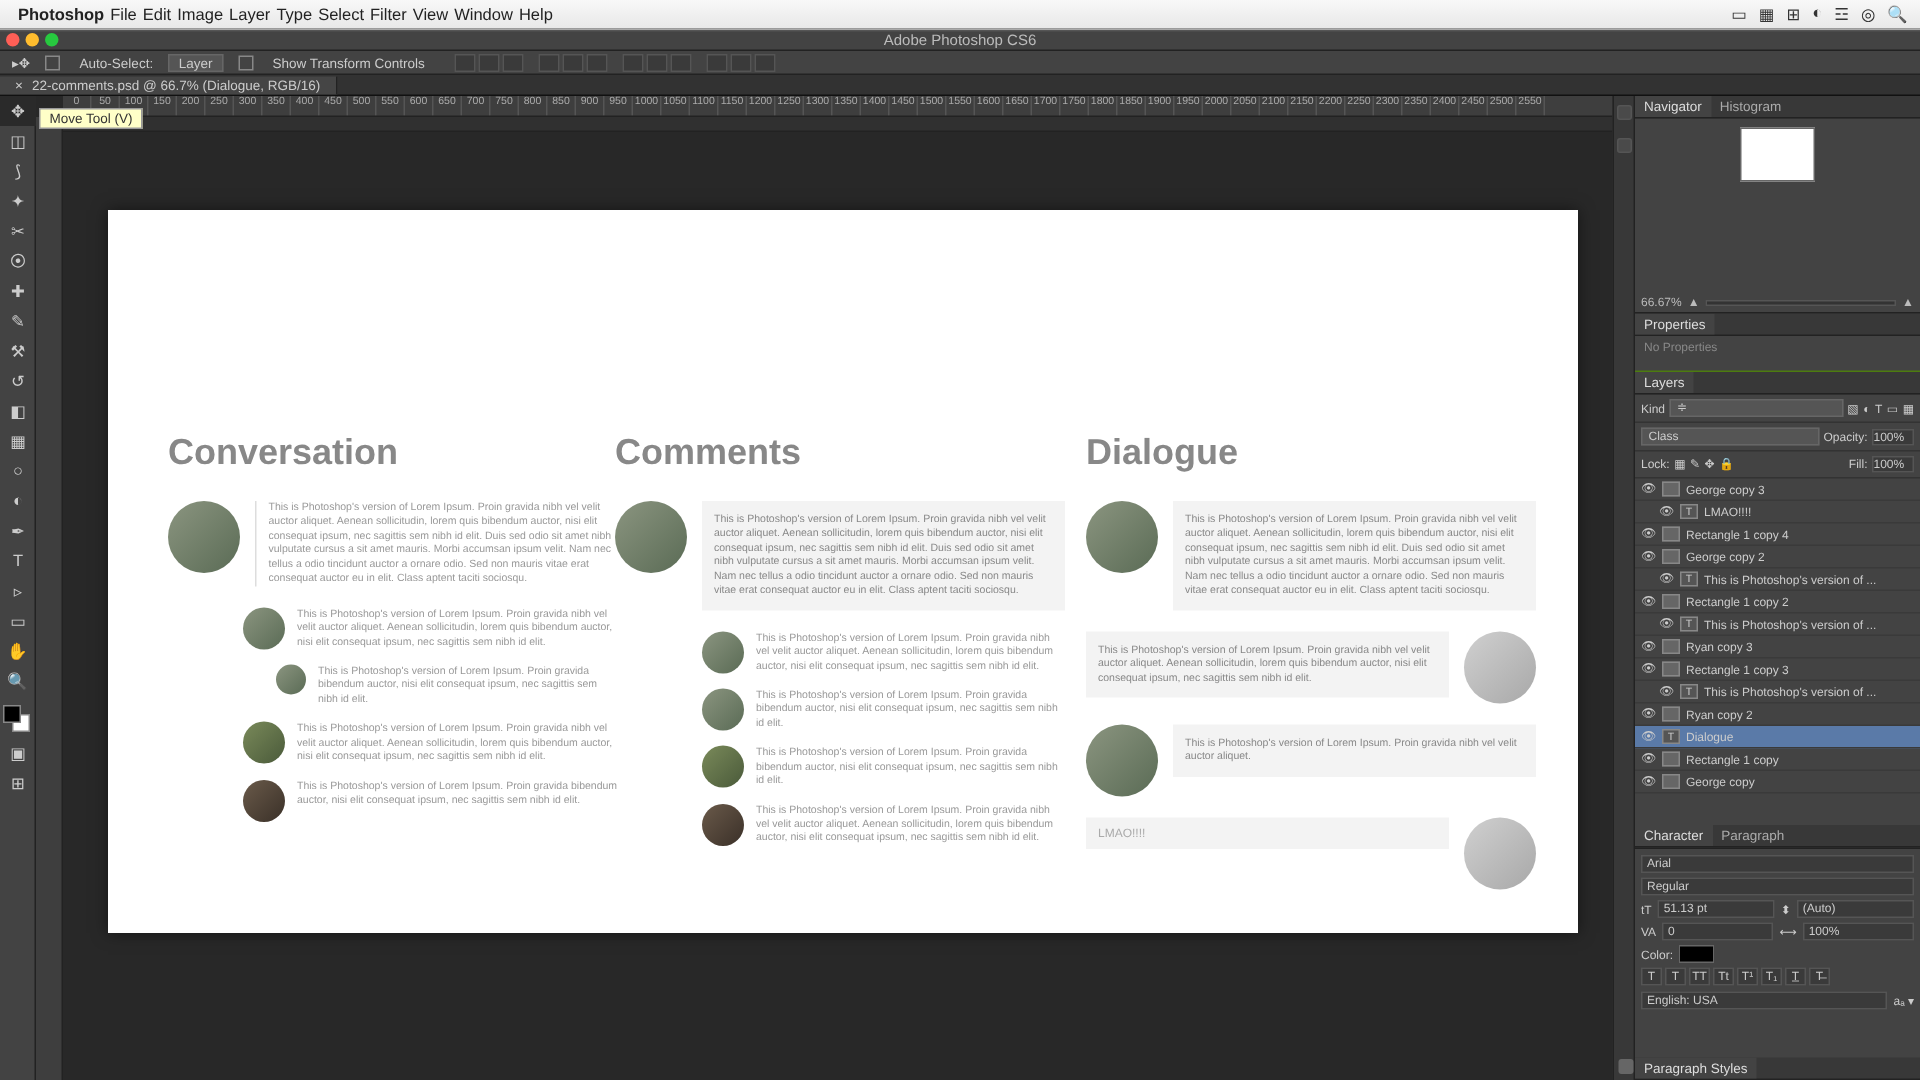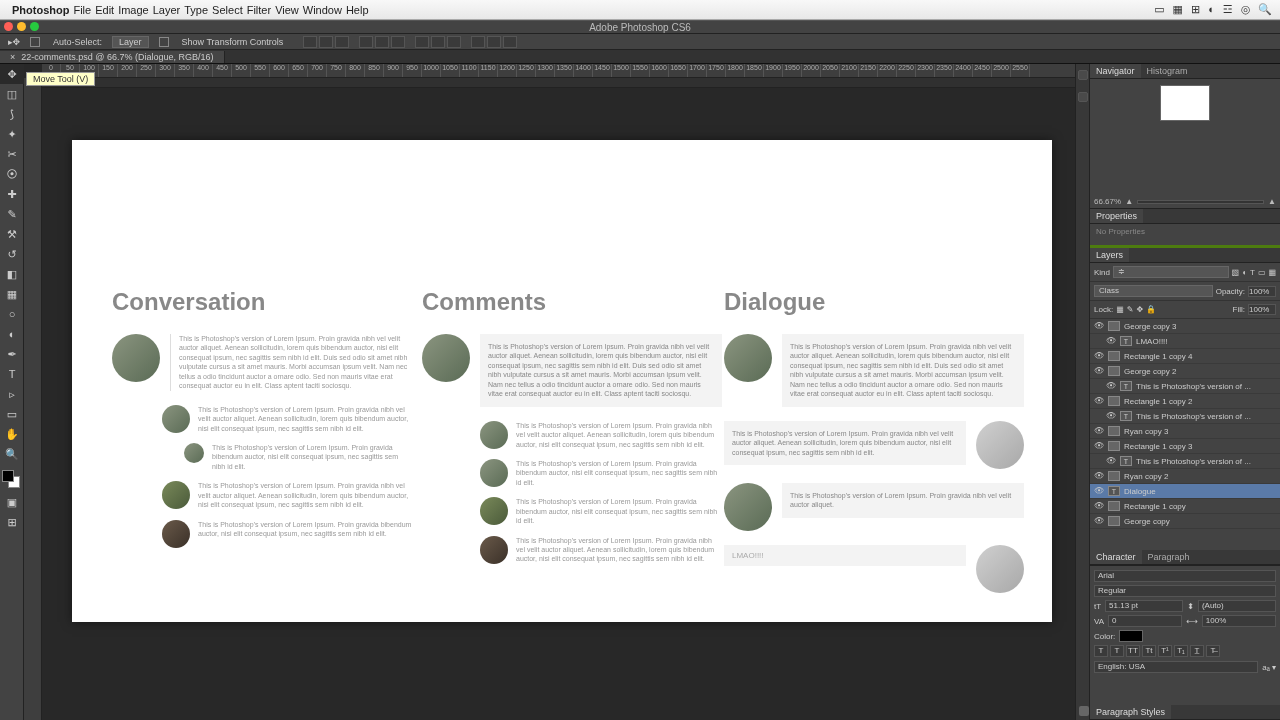--- a/index.html
+++ b/index.html
@@ -19,21 +19,21 @@
 .tab-row .tab{background:#454545;padding:1px 10px;border-right:1px solid #222;display:flex;gap:6px}
 .workspace{position:absolute;top:64px;left:24px;right:205px;bottom:0;background:#282828}
 .ruler-h{position:absolute;top:0;left:18px;right:0;height:14px;background:#3e3e3e;border-bottom:1px solid #222;font-size:7px;color:#aaa;display:flex;overflow:hidden}
 .ruler-h span{width:19px;text-align:center;border-right:1px solid #555;flex-shrink:0}
 .ruler-v{position:absolute;top:14px;left:0;width:18px;bottom:0;background:#3e3e3e;border-right:1px solid #222}
 .mini-bar{position:absolute;top:14px;left:18px;right:0;height:10px;background:#303030;border-bottom:1px solid #222}
 .canvas-area{position:absolute;top:24px;left:18px;right:0;bottom:0;overflow:hidden;background:#282828}
 .artboard{position:absolute;left:30px;top:52px;width:980px;height:482px;background:#fff;box-shadow:0 0 10px rgba(0,0,0,.5)}
 .col{position:absolute;top:148px;width:300px}
 .col h2{font-size:24px;font-weight:700;color:#888;margin-bottom:18px}
-.c1{left:40px}.c2{left:350px}.c3{left:652px}
+.c1{left:40px}.c2{left:338px}.c3{left:652px}
 .avatar{border-radius:50%;background:#999;flex-shrink:0}
 .av-lg{width:48px;height:48px}.av-md{width:28px;height:28px}.av-sm{width:20px;height:20px}
 .av-a{background:linear-gradient(135deg,#8b9580,#5a6b55)}
 .av-b{background:linear-gradient(135deg,#d0d0d0,#a8a8a8)}
 .av-c{background:linear-gradient(135deg,#7a8a5a,#4a5a3a)}
 .av-d{background:linear-gradient(135deg,#6a5a4a,#3a3028)}
 .txt{font-size:7px;line-height:1.35;color:#999}
 .conv-main{display:flex;gap:10px;margin-bottom:14px}
 .conv-main .txt{border-left:1px solid #ddd;padding-left:8px}
 .conv-item{display:flex;gap:8px;margin-left:50px;margin-bottom:10px;align-items:flex-start}
@@ -57,21 +57,21 @@
 .dock{width:60px;background:#383838;border-left:1px solid #222;display:flex;flex-direction:column}
 .dock-ico{width:22px;height:22px;margin:6px auto;background:#4a4a4a;border:1px solid #555;border-radius:2px}
 .panel-stack{flex:1;background:#434343;border-left:1px solid #222;display:flex;flex-direction:column;font-size:9px;color:#ccc}
 .p-tabs{display:flex;background:#383838;border-bottom:1px solid #222}
 .p-tab{padding:2px 6px;font-size:9px;color:#aaa}
 .p-tab.act{background:#434343;color:#ddd}
 .nav-panel{height:130px;border-bottom:1px solid #222;padding:4px;position:relative}
 .nav-thumb{width:50px;height:36px;background:#fff;border:1px solid #666;margin:2px auto}
 .zoom-row{position:absolute;bottom:2px;left:4px;right:4px;font-size:8px;color:#bbb;display:flex;gap:4px;align-items:center}
 .zoom-row .sl{flex:1;height:4px;background:#333;border:1px solid #555}
-.prop-panel{height:24px;border-bottom:3px solid #4d7c0f;padding:3px 6px;font-size:8px;color:#888}
+.prop-panel{height:24px;border-bottom:1px solid #4d7c0f;padding:3px 6px;font-size:8px;color:#888}
 .layers-panel{flex:1;display:flex;flex-direction:column;overflow:hidden}
 .lp-controls{padding:3px 4px;display:flex;gap:3px;align-items:center;border-bottom:1px solid #333;font-size:8px}
 .lp-controls .dd{background:#555;border:1px solid #666;padding:0 4px;height:12px;font-size:8px;color:#ccc;flex:1}
 .lp-controls input{width:28px;height:11px;font-size:8px;background:#3a3a3a;border:1px solid #555;color:#ccc}
 .layer-list{flex:1;overflow-y:auto}
 .layer{display:flex;align-items:center;height:15px;padding-left:4px;gap:4px;border-bottom:1px solid #3a3a3a}
 .layer.selhl{background:#5a7aa8}
 .eye{width:10px;height:10px;color:#ccc;font-size:8px}
 .lthumb{width:12px;height:10px;background:#666;border:1px solid #888;flex-shrink:0}
 .lthumb.t{background:#555;display:flex;align-items:center;justify-content:center;font-size:7px}

